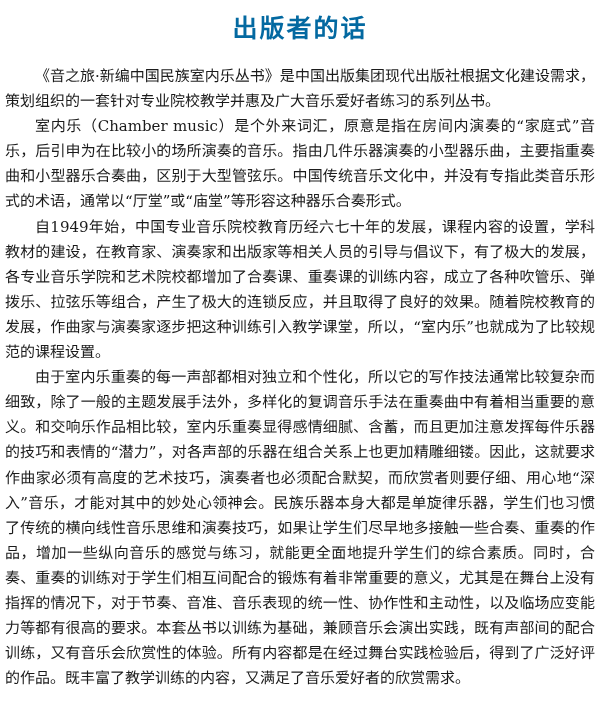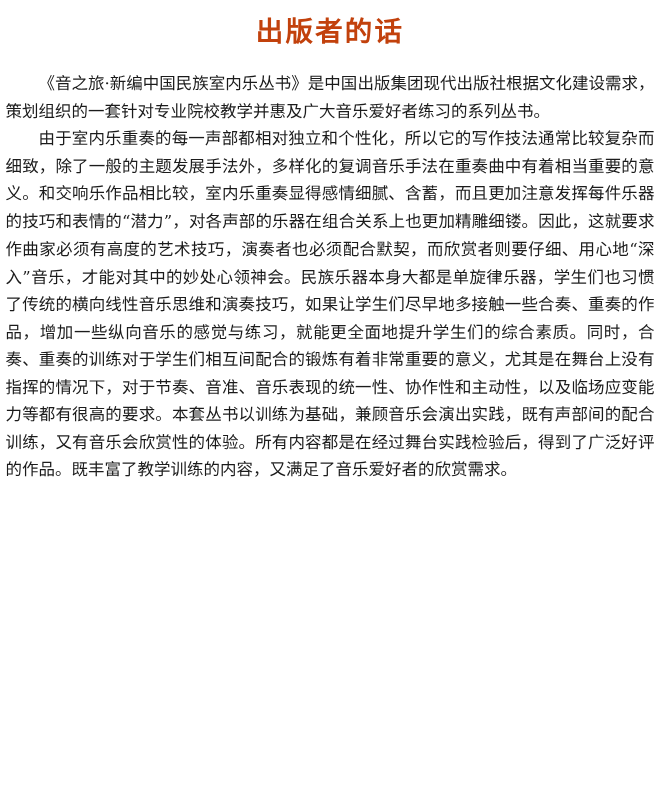--- a/index.html
+++ b/index.html
@@ -18,21 +18,21 @@
     padding: 6px 5px 0 5px;
   }
   .title {
     margin: 0;
     padding-top: 2px;
     text-align: center;
     font-family: "DejaVu Sans", "Liberation Sans", sans-serif;
     font-size: 25px;
     font-weight: 600;
     letter-spacing: 2px;
-    color: #c2410c;
+    color: #0369a1;
   }
   .body-text {
     margin-top: 20px;
     font-family: "DejaVu Serif", "Liberation Serif", serif;
     font-size: 15px;
     line-height: 25.1px;
     text-align: justify;
     color: #1b1b1b;
   }
   .body-text p {
@@ -42,16 +42,18 @@
   }
 </style>
 </head>
 <body>
 
 <div class="page">
   <h1 class="title">出版者的话</h1>
 
   <div class="body-text">
     <p>《音之旅·新编中国民族室内乐丛书》是中国出版集团现代出版社根据文化建设需求，策划组织的一套针对专业院校教学并惠及广大音乐爱好者练习的系列丛书。</p>
+    <p>室内乐（Chamber music）是个外来词汇，原意是指在房间内演奏的“家庭式”音乐，后引申为在比较小的场所演奏的音乐。指由几件乐器演奏的小型器乐曲，主要指重奏曲和小型器乐合奏曲，区别于大型管弦乐。中国传统音乐文化中，并没有专指此类音乐形式的术语，通常以“厅堂”或“庙堂”等形容这种器乐合奏形式。</p>
+    <p>自1949年始，中国专业音乐院校教育历经六七十年的发展，课程内容的设置，学科教材的建设，在教育家、演奏家和出版家等相关人员的引导与倡议下，有了极大的发展，各专业音乐学院和艺术院校都增加了合奏课、重奏课的训练内容，成立了各种吹管乐、弹拨乐、拉弦乐等组合，产生了极大的连锁反应，并且取得了良好的效果。随着院校教育的发展，作曲家与演奏家逐步把这种训练引入教学课堂，所以，“室内乐”也就成为了比较规范的课程设置。</p>
     <p>由于室内乐重奏的每一声部都相对独立和个性化，所以它的写作技法通常比较复杂而细致，除了一般的主题发展手法外，多样化的复调音乐手法在重奏曲中有着相当重要的意义。和交响乐作品相比较，室内乐重奏显得感情细腻、含蓄，而且更加注意发挥每件乐器的技巧和表情的“潜力”，对各声部的乐器在组合关系上也更加精雕细镂。因此，这就要求作曲家必须有高度的艺术技巧，演奏者也必须配合默契，而欣赏者则要仔细、用心地“深入”音乐，才能对其中的妙处心领神会。民族乐器本身大都是单旋律乐器，学生们也习惯了传统的横向线性音乐思维和演奏技巧，如果让学生们尽早地多接触一些合奏、重奏的作品，增加一些纵向音乐的感觉与练习，就能更全面地提升学生们的综合素质。同时，合奏、重奏的训练对于学生们相互间配合的锻炼有着非常重要的意义，尤其是在舞台上没有指挥的情况下，对于节奏、音准、音乐表现的统一性、协作性和主动性，以及临场应变能力等都有很高的要求。本套丛书以训练为基础，兼顾音乐会演出实践，既有声部间的配合训练，又有音乐会欣赏性的体验。所有内容都是在经过舞台实践检验后，得到了广泛好评的作品。既丰富了教学训练的内容，又满足了音乐爱好者的欣赏需求。</p>
   </div>
 
 </div>
 
 </body></html>

